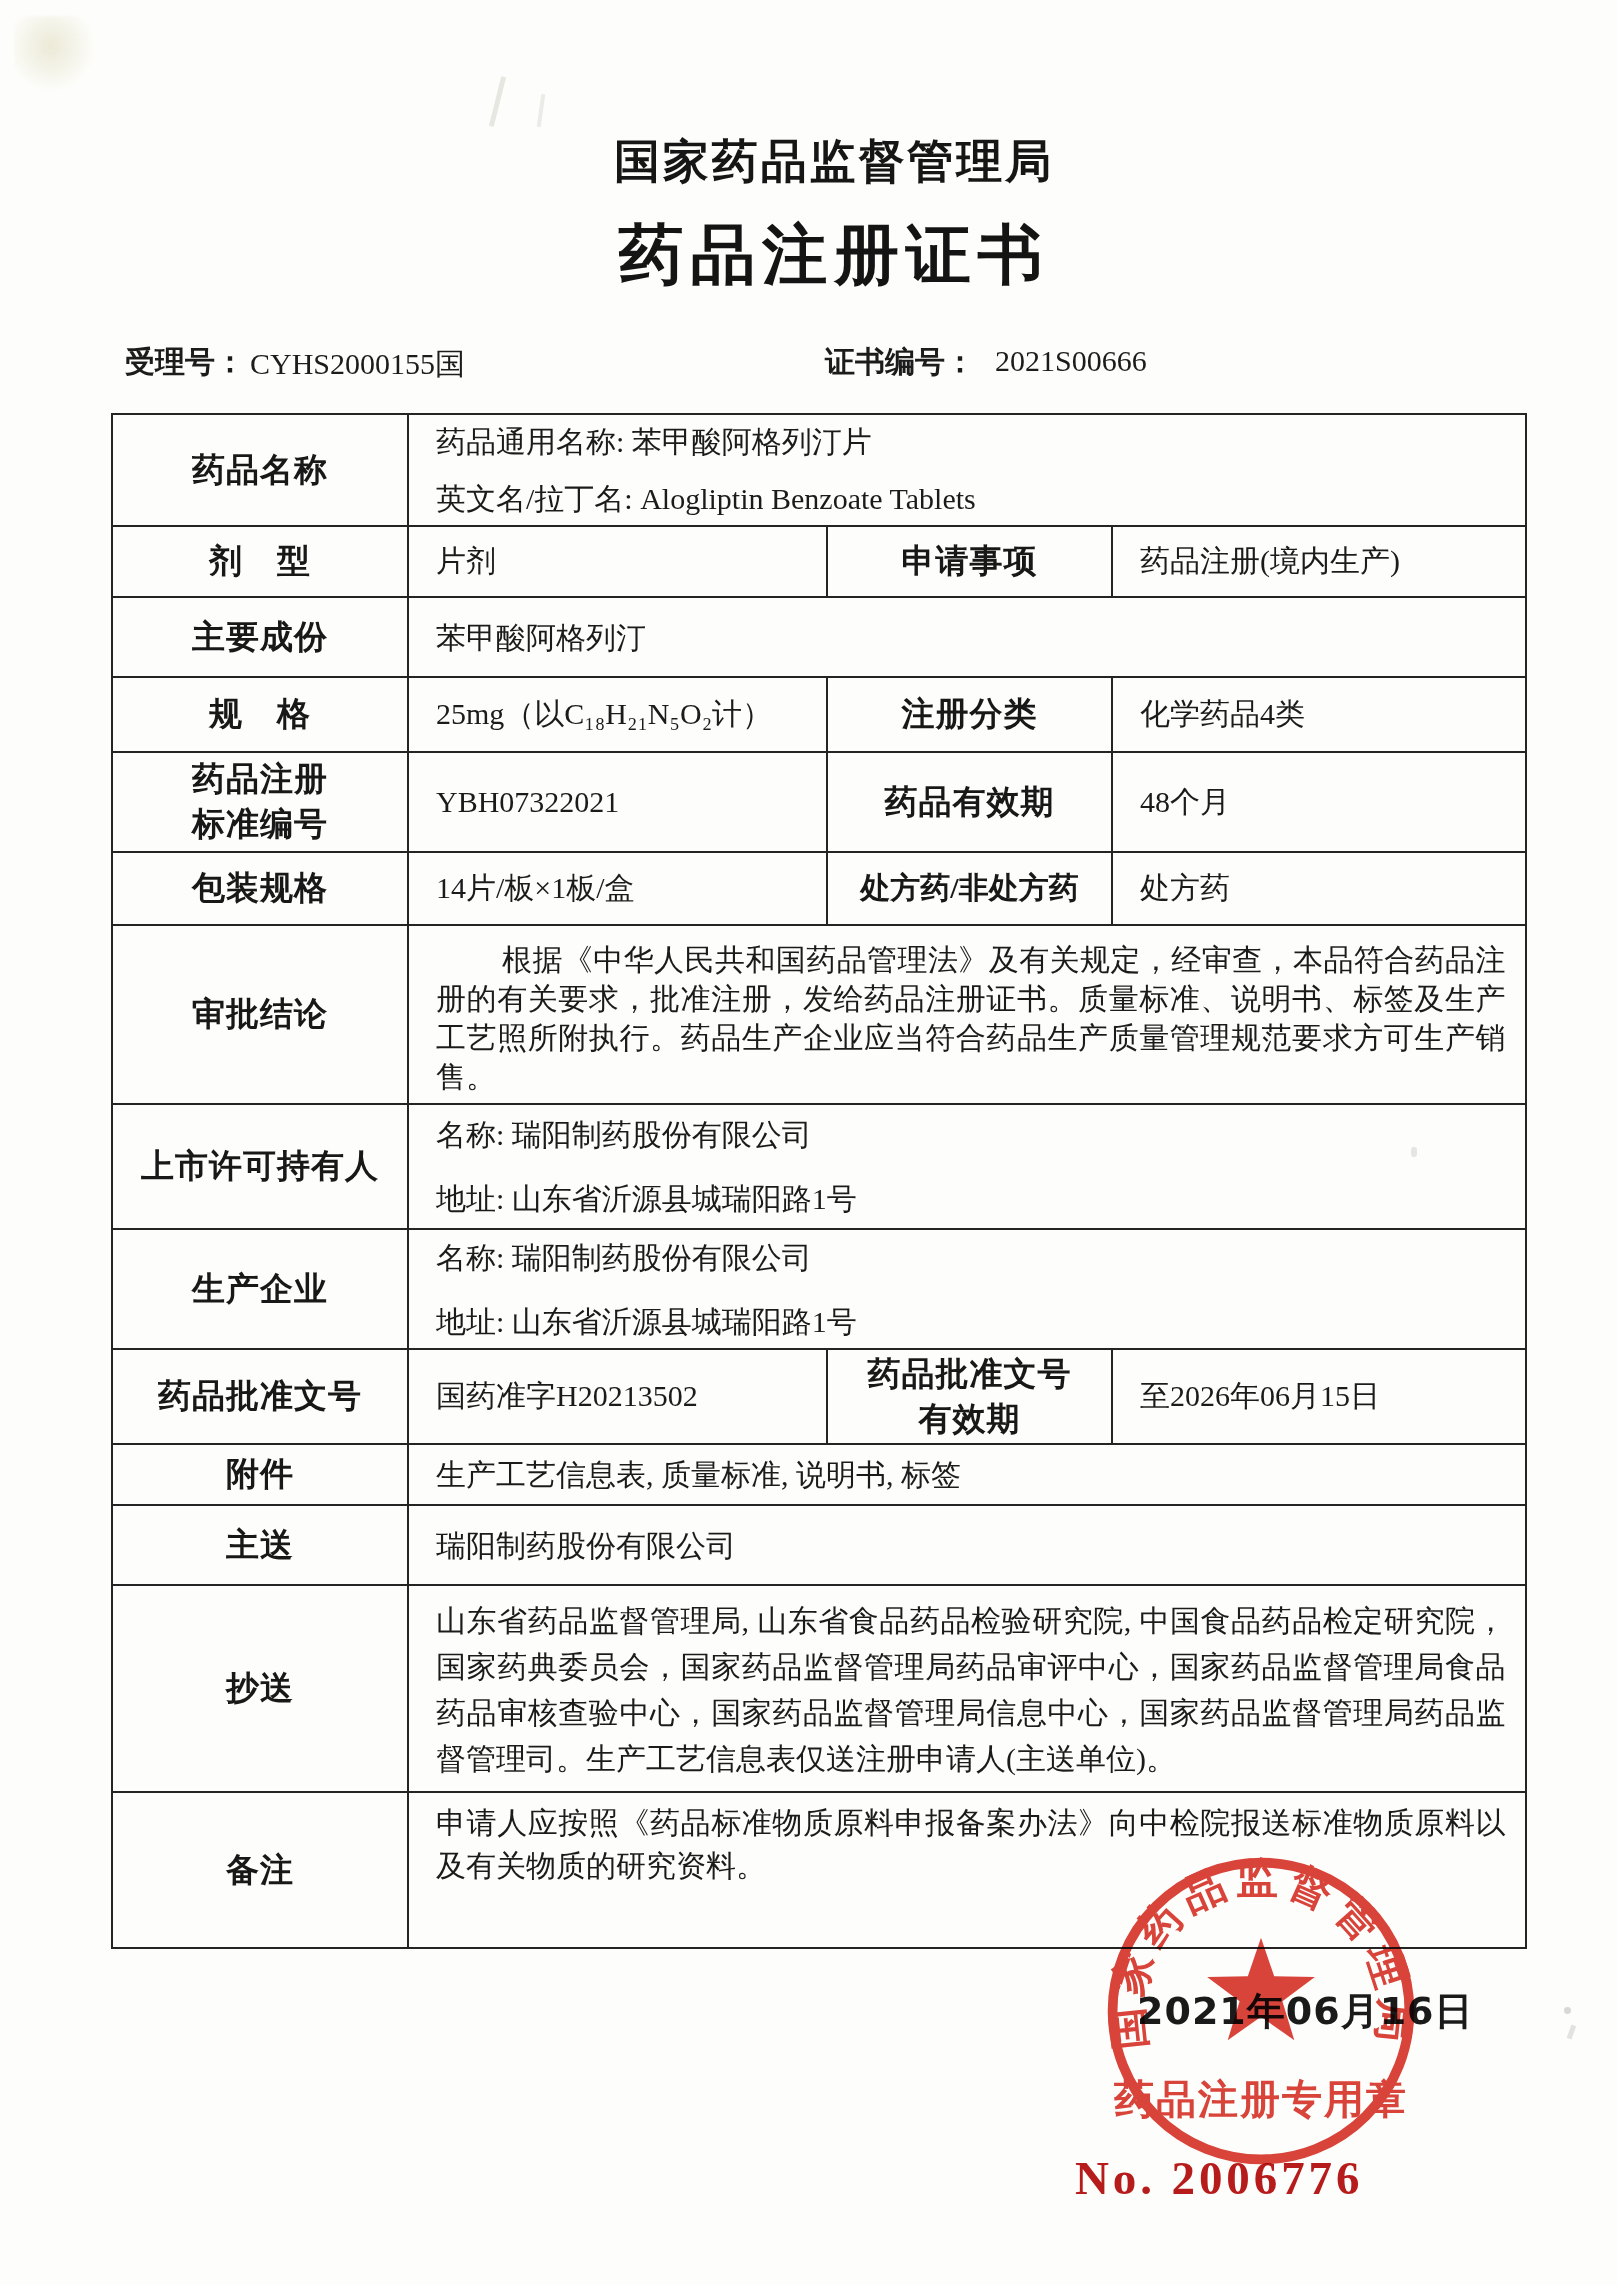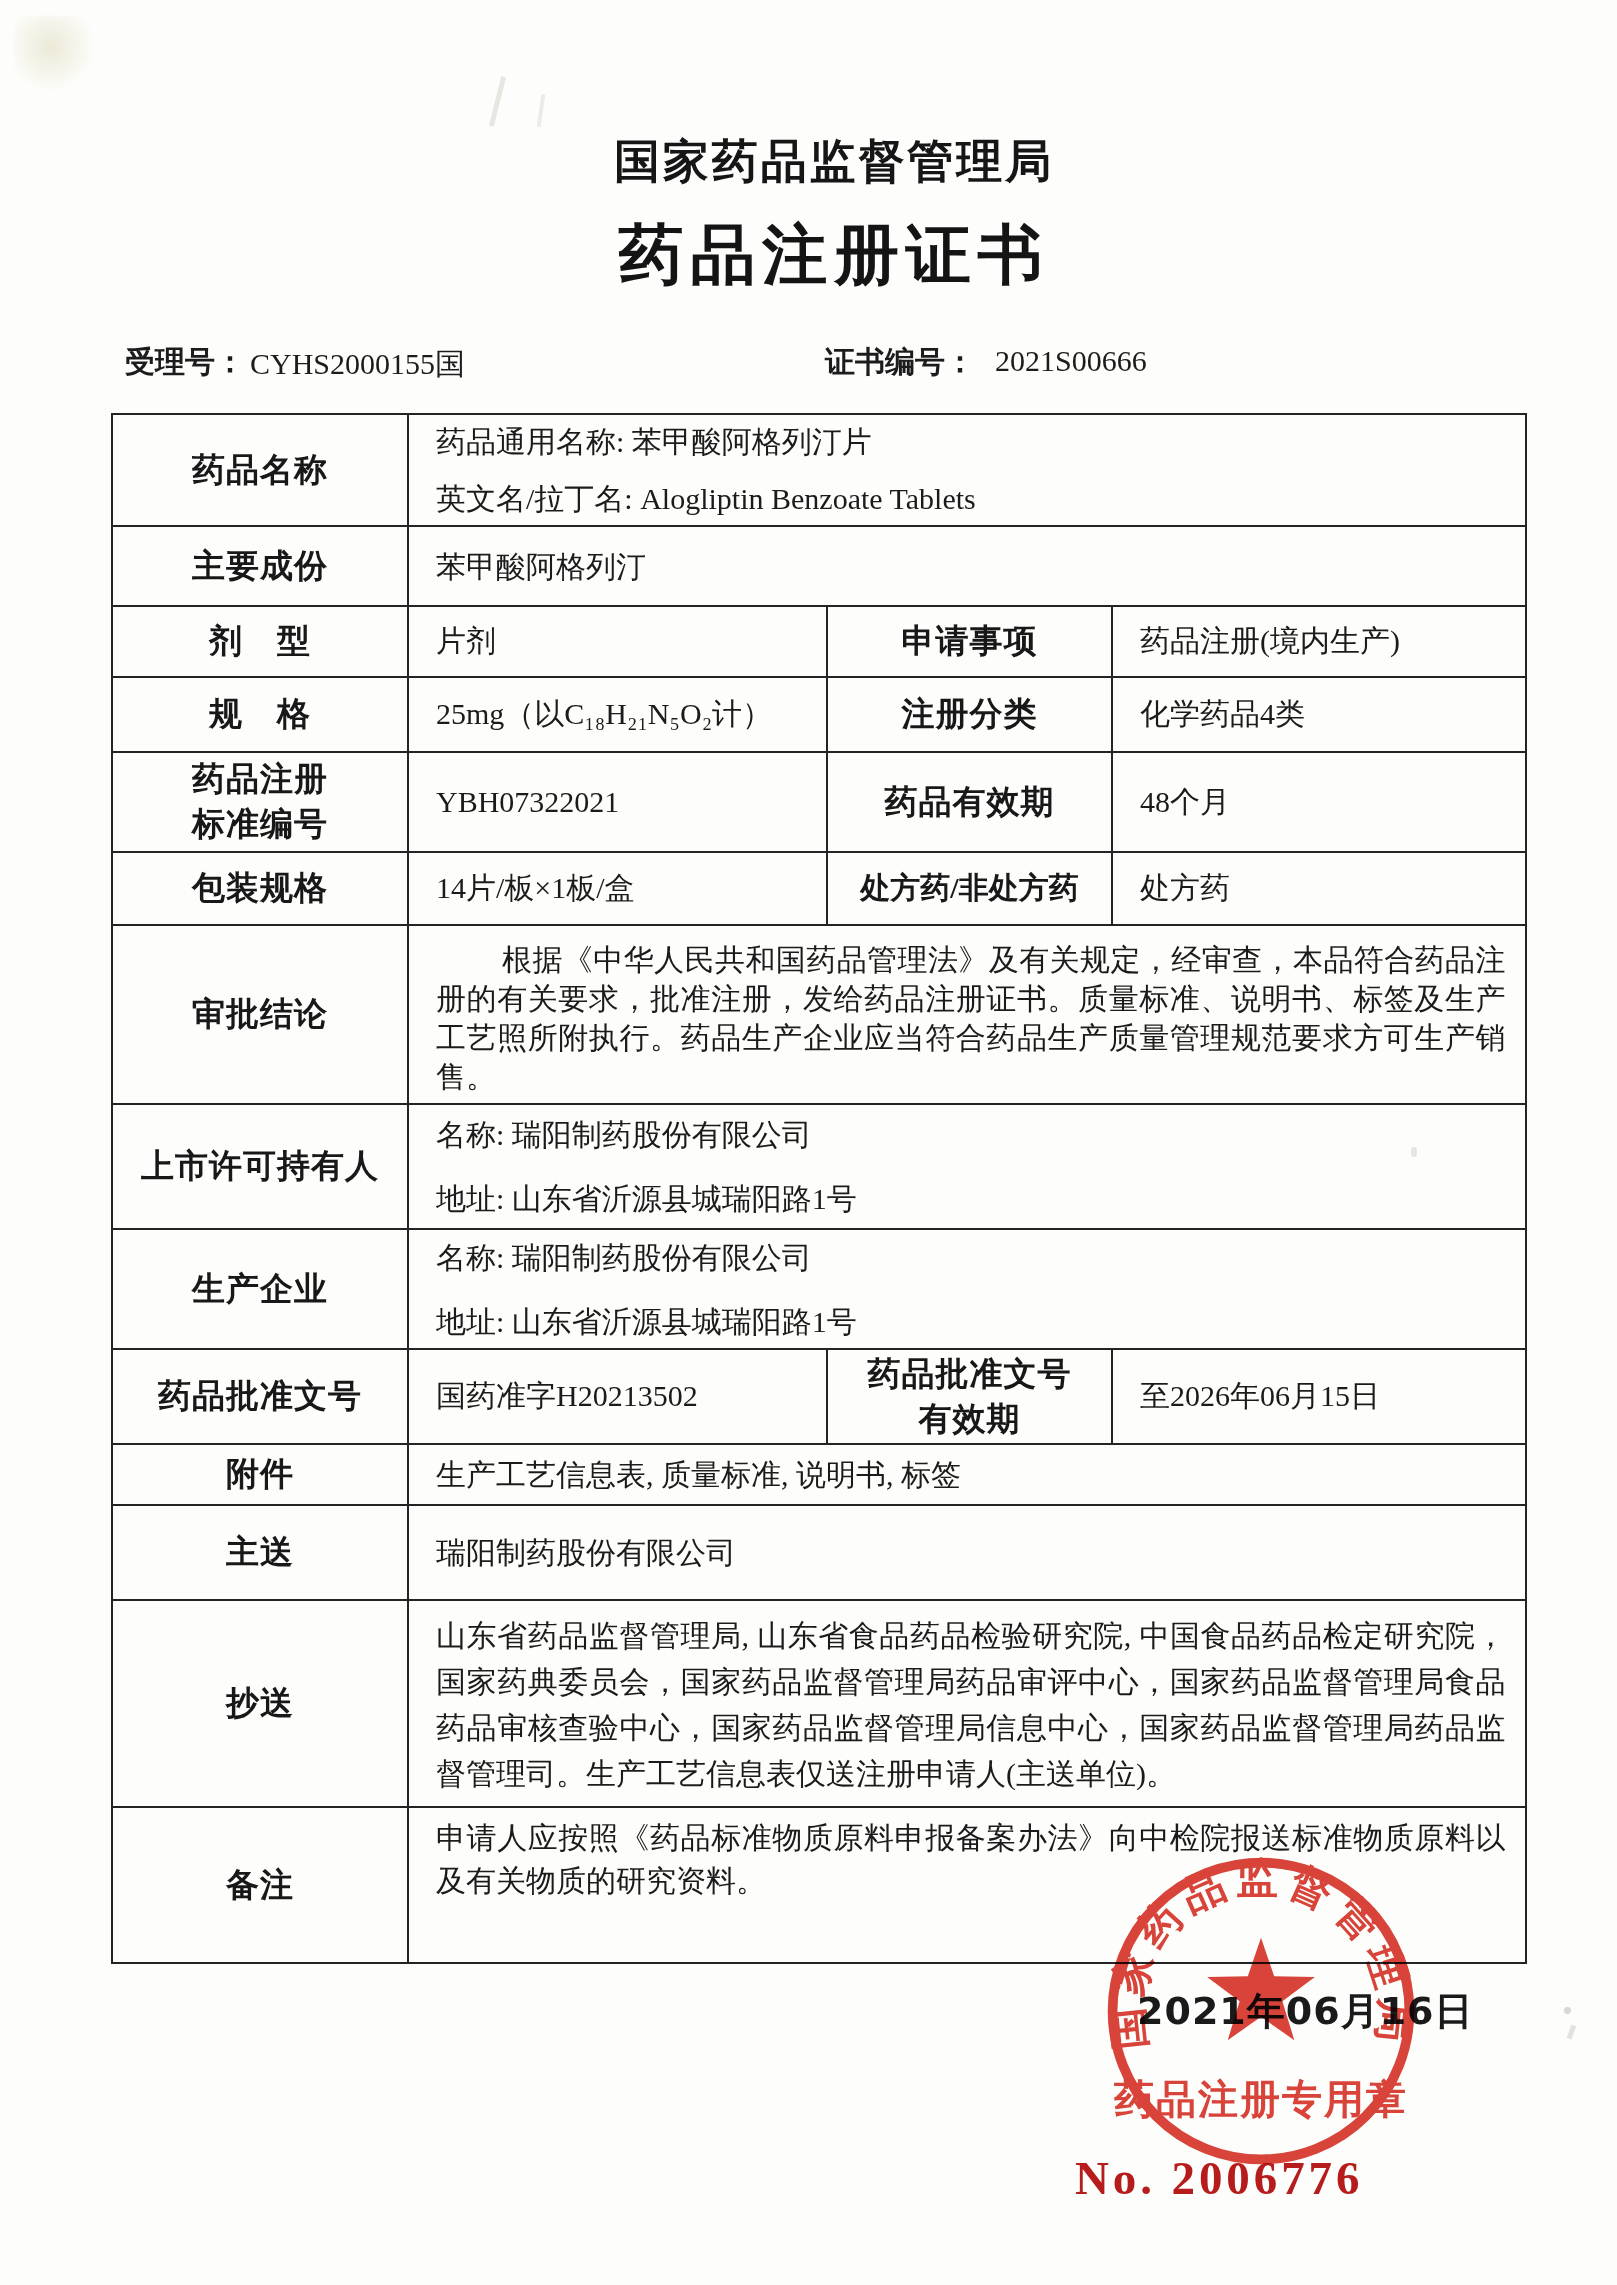--- a/index.html
+++ b/index.html
@@ -123,32 +123,32 @@
 
     <tbody>
         <tr style="height:112px">
       <td class="lbl">药品名称</td>
       <td class="val tight-two" colspan="3">
         <div class="vline">药品通用名称: 苯甲酸阿格列汀片</div>
         <div class="vline">英文名/拉丁名: Alogliptin Benzoate Tablets</div>
       </td>
     </tr>
 
-    <tr style="height:80px">
-      <td class="lbl">主要成份</td>
-      <td class="val" colspan="3">
-        <div class="vline">苯甲酸阿格列汀</div>
-      </td>
-    </tr>
-
     <tr style="height:71px">
       <td class="lbl">剂　型</td>
       <td class="val">片剂</td>
       <td class="lbl">申请事项</td>
       <td class="val">药品注册(境内生产)</td>
+    </tr>
+
+    <tr style="height:80px">
+      <td class="lbl">主要成份</td>
+      <td class="val" colspan="3">
+        <div class="vline">苯甲酸阿格列汀</div>
+      </td>
     </tr>
 
     <tr style="height:75px">
       <td class="lbl">规　格</td>
       <td class="val">25mg（以C₁₈H₂₁N₅O₂计）</td>
       <td class="lbl">注册分类</td>
       <td class="val">化学药品4类</td>
     </tr>
 
     <tr style="height:100px">
@@ -201,21 +201,21 @@
       <td class="val">至2026年06月15日</td>
     </tr>
 
     <tr style="height:61px">
       <td class="lbl">附件</td>
       <td class="val" colspan="3">
         <div class="vline">生产工艺信息表, 质量标准, 说明书, 标签</div>
       </td>
     </tr>
 
-    <tr style="height:95px">
+    <tr style="height:80px">
       <td class="lbl">主送</td>
       <td class="val" colspan="3">
         <div class="vline">瑞阳制药股份有限公司</div>
       </td>
     </tr>
 
     <tr style="height:207px">
       <td class="lbl">抄送</td>
       <td class="para" colspan="3" style="line-height:46px">
         <div>山东省药品监督管理局, 山东省食品药品检验研究院, 中国食品药品检定研究院，国家药典委员会，国家药品监督管理局药品审评中心，国家药品监督管理局食品药品审核查验中心，国家药品监督管理局信息中心，国家药品监督管理局药品监督管理司。生产工艺信息表仅送注册申请人(主送单位)。</div>

